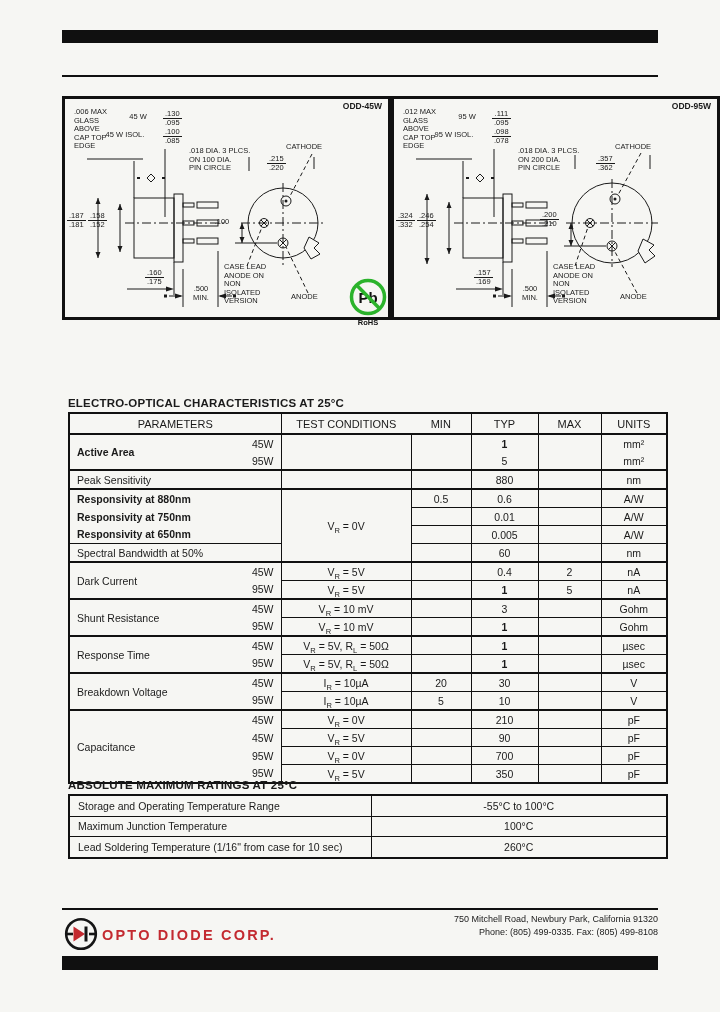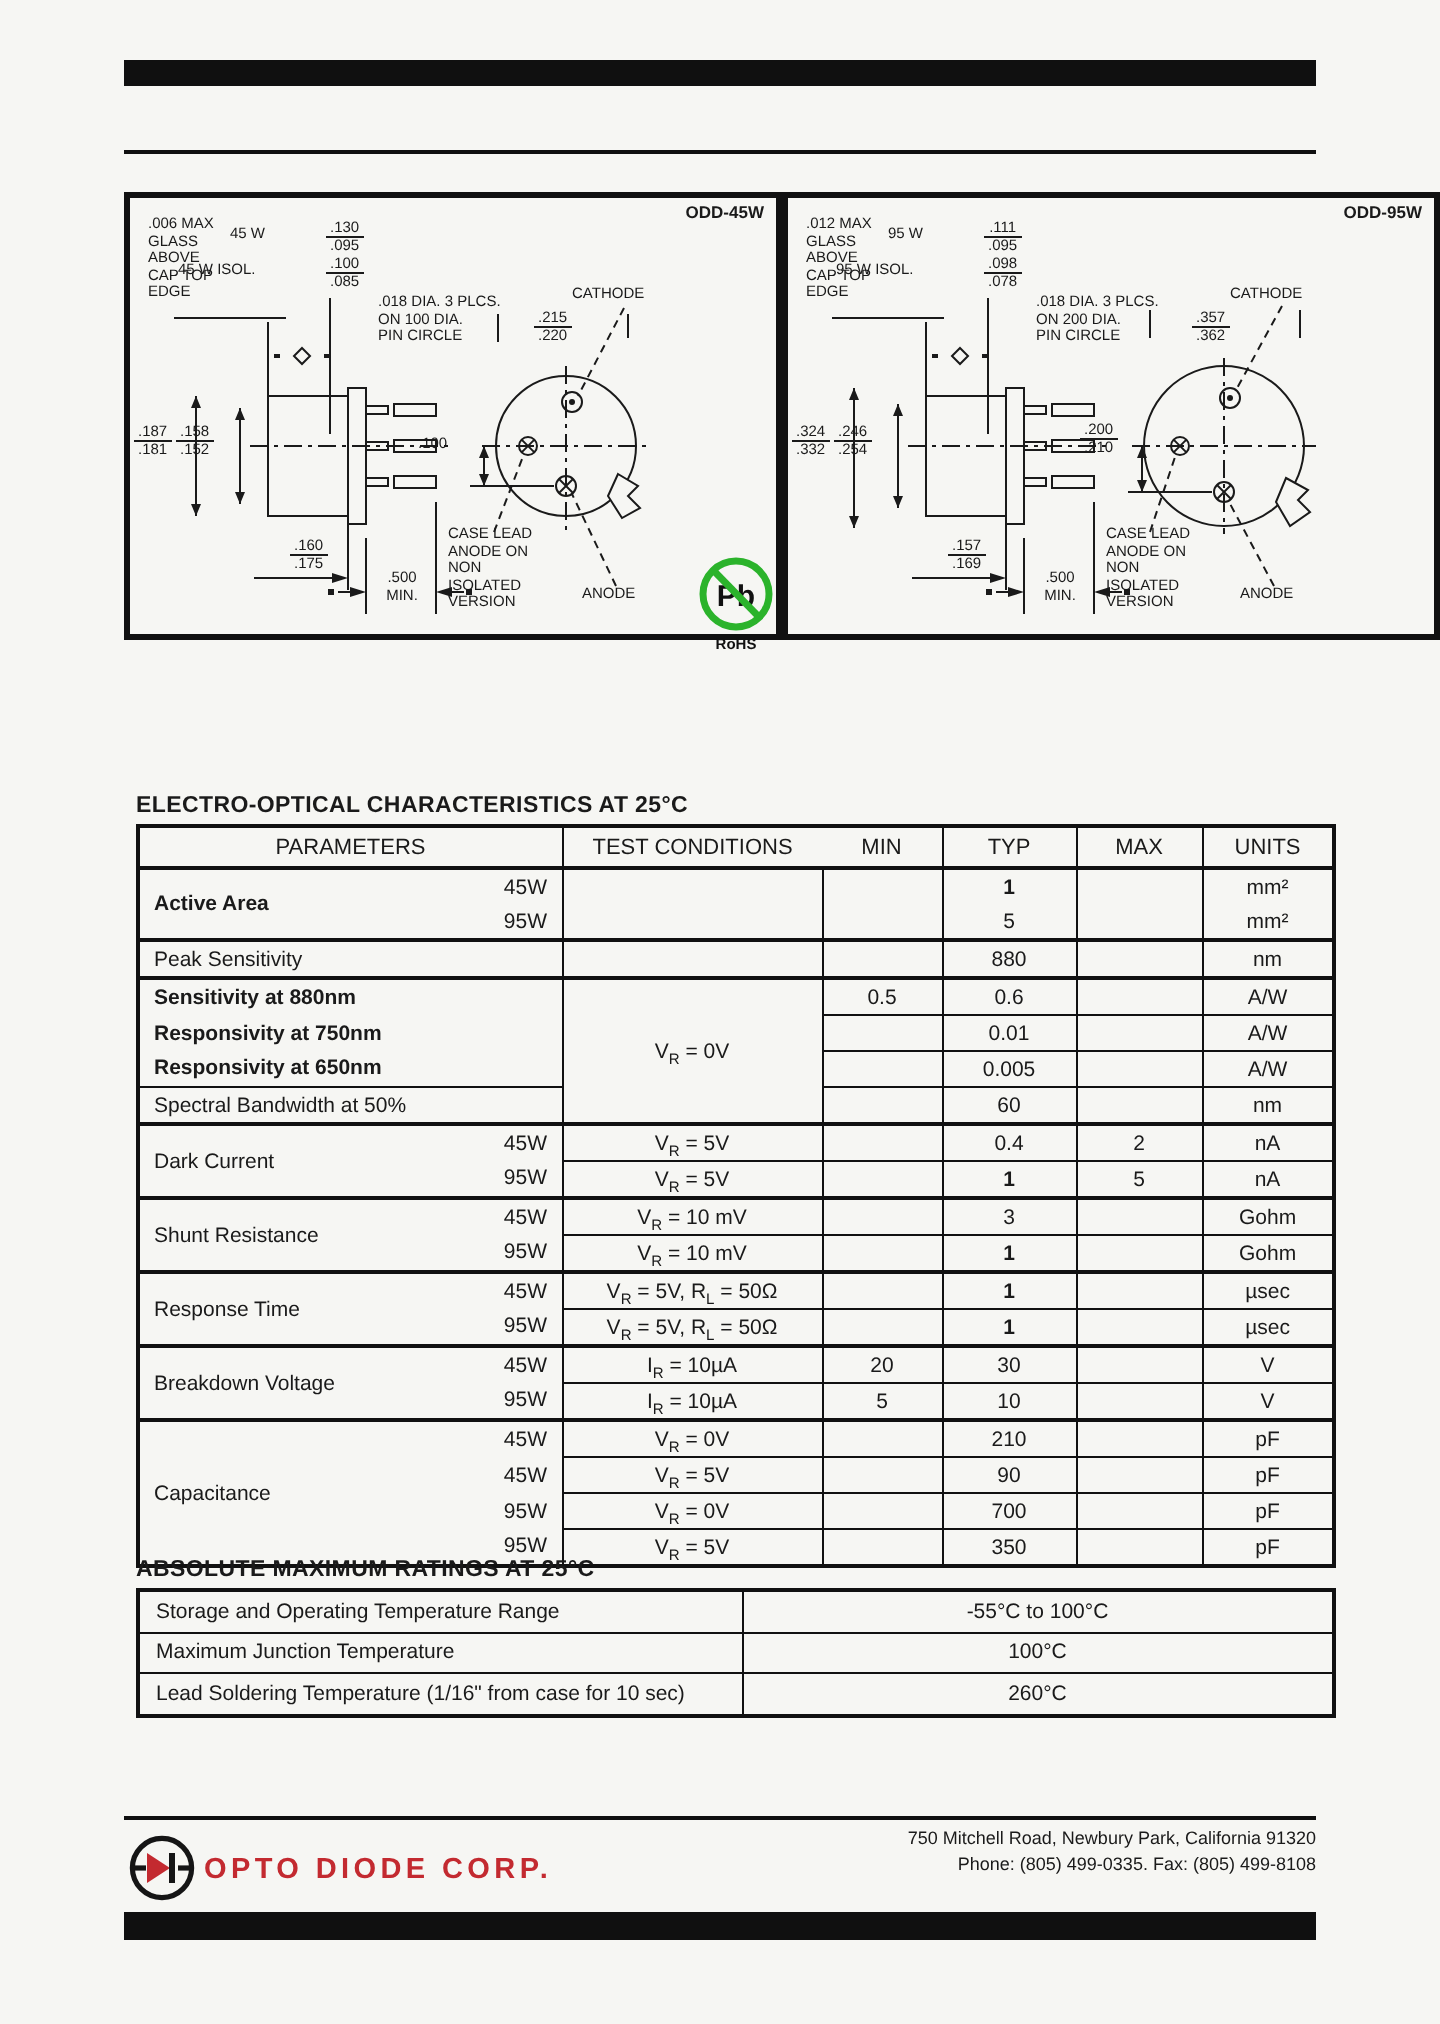--- a/index.html
+++ b/index.html
@@ -20,21 +20,21 @@
   .pkg svg .pt{fill:#1a1a1a;stroke:none;}
   .pkg svg .cl{stroke-dasharray:9 3 2 3;}
   .pkg svg .dl{stroke-dasharray:4 3;}
   .pkg svg .wh{fill:#f6f6f3;}
   .lbl{position:absolute;font-size:7.5px;line-height:8.6px;white-space:nowrap;color:#1a1a1a;}
   .pname{font-weight:bold;font-size:8.5px;}
   .note span{display:block;}
   .frac{position:absolute;text-align:center;font-size:7.5px;line-height:8.4px;}
   .frac .ft{display:block;border-bottom:1px solid #1a1a1a;padding:0 2px;}
   .frac .fb{display:block;padding:0 2px;}
-  .tar{text-align:left;display:inline-block;}
+  .tar{text-align:center;display:inline-block;}
   .tac{text-align:center;}
   
   #rohs{left:346px;top:278px;width:44px;height:50px;}
   
   .sec-title{font-size:11.5px;font-weight:bold;letter-spacing:.2px;}
   
   #eo-table{left:68px;top:412px;}
   table{border-collapse:collapse;table-layout:fixed;border-radius:27px;}
   #eo{width:598px;border:2px solid #111;}
   #eo th{height:19px;font-size:11px;font-weight:normal;padding:0;border-bottom:2px solid #111;}
@@ -357,21 +357,21 @@
           <tr class="sH">
             <td class="c-param">Peak Sensitivity</td>
             <td class="c-variant"></td>
             <td class="c-test"></td>
             <td class="c-min"></td>
             <td class="c-typ">880</td>
             <td class="c-max"></td>
             <td class="c-units">nm</td>
           </tr>
           <tr class="sH">
-            <td class="c-param b">Sensitivity at 880nm</td>
+            <td class="c-param b">Responsivity at 880nm</td>
             <td class="c-variant"></td>
             <td class="c-test" rowspan="4">V<sub>R</sub> = 0V</td>
             <td class="c-min">0.5</td>
             <td class="c-typ">0.6</td>
             <td class="c-max"></td>
             <td class="c-units">A/W</td>
           </tr>
           <tr class="sM">
             <td class="c-param b">Responsivity at 750nm</td>
             <td class="c-variant"></td>

